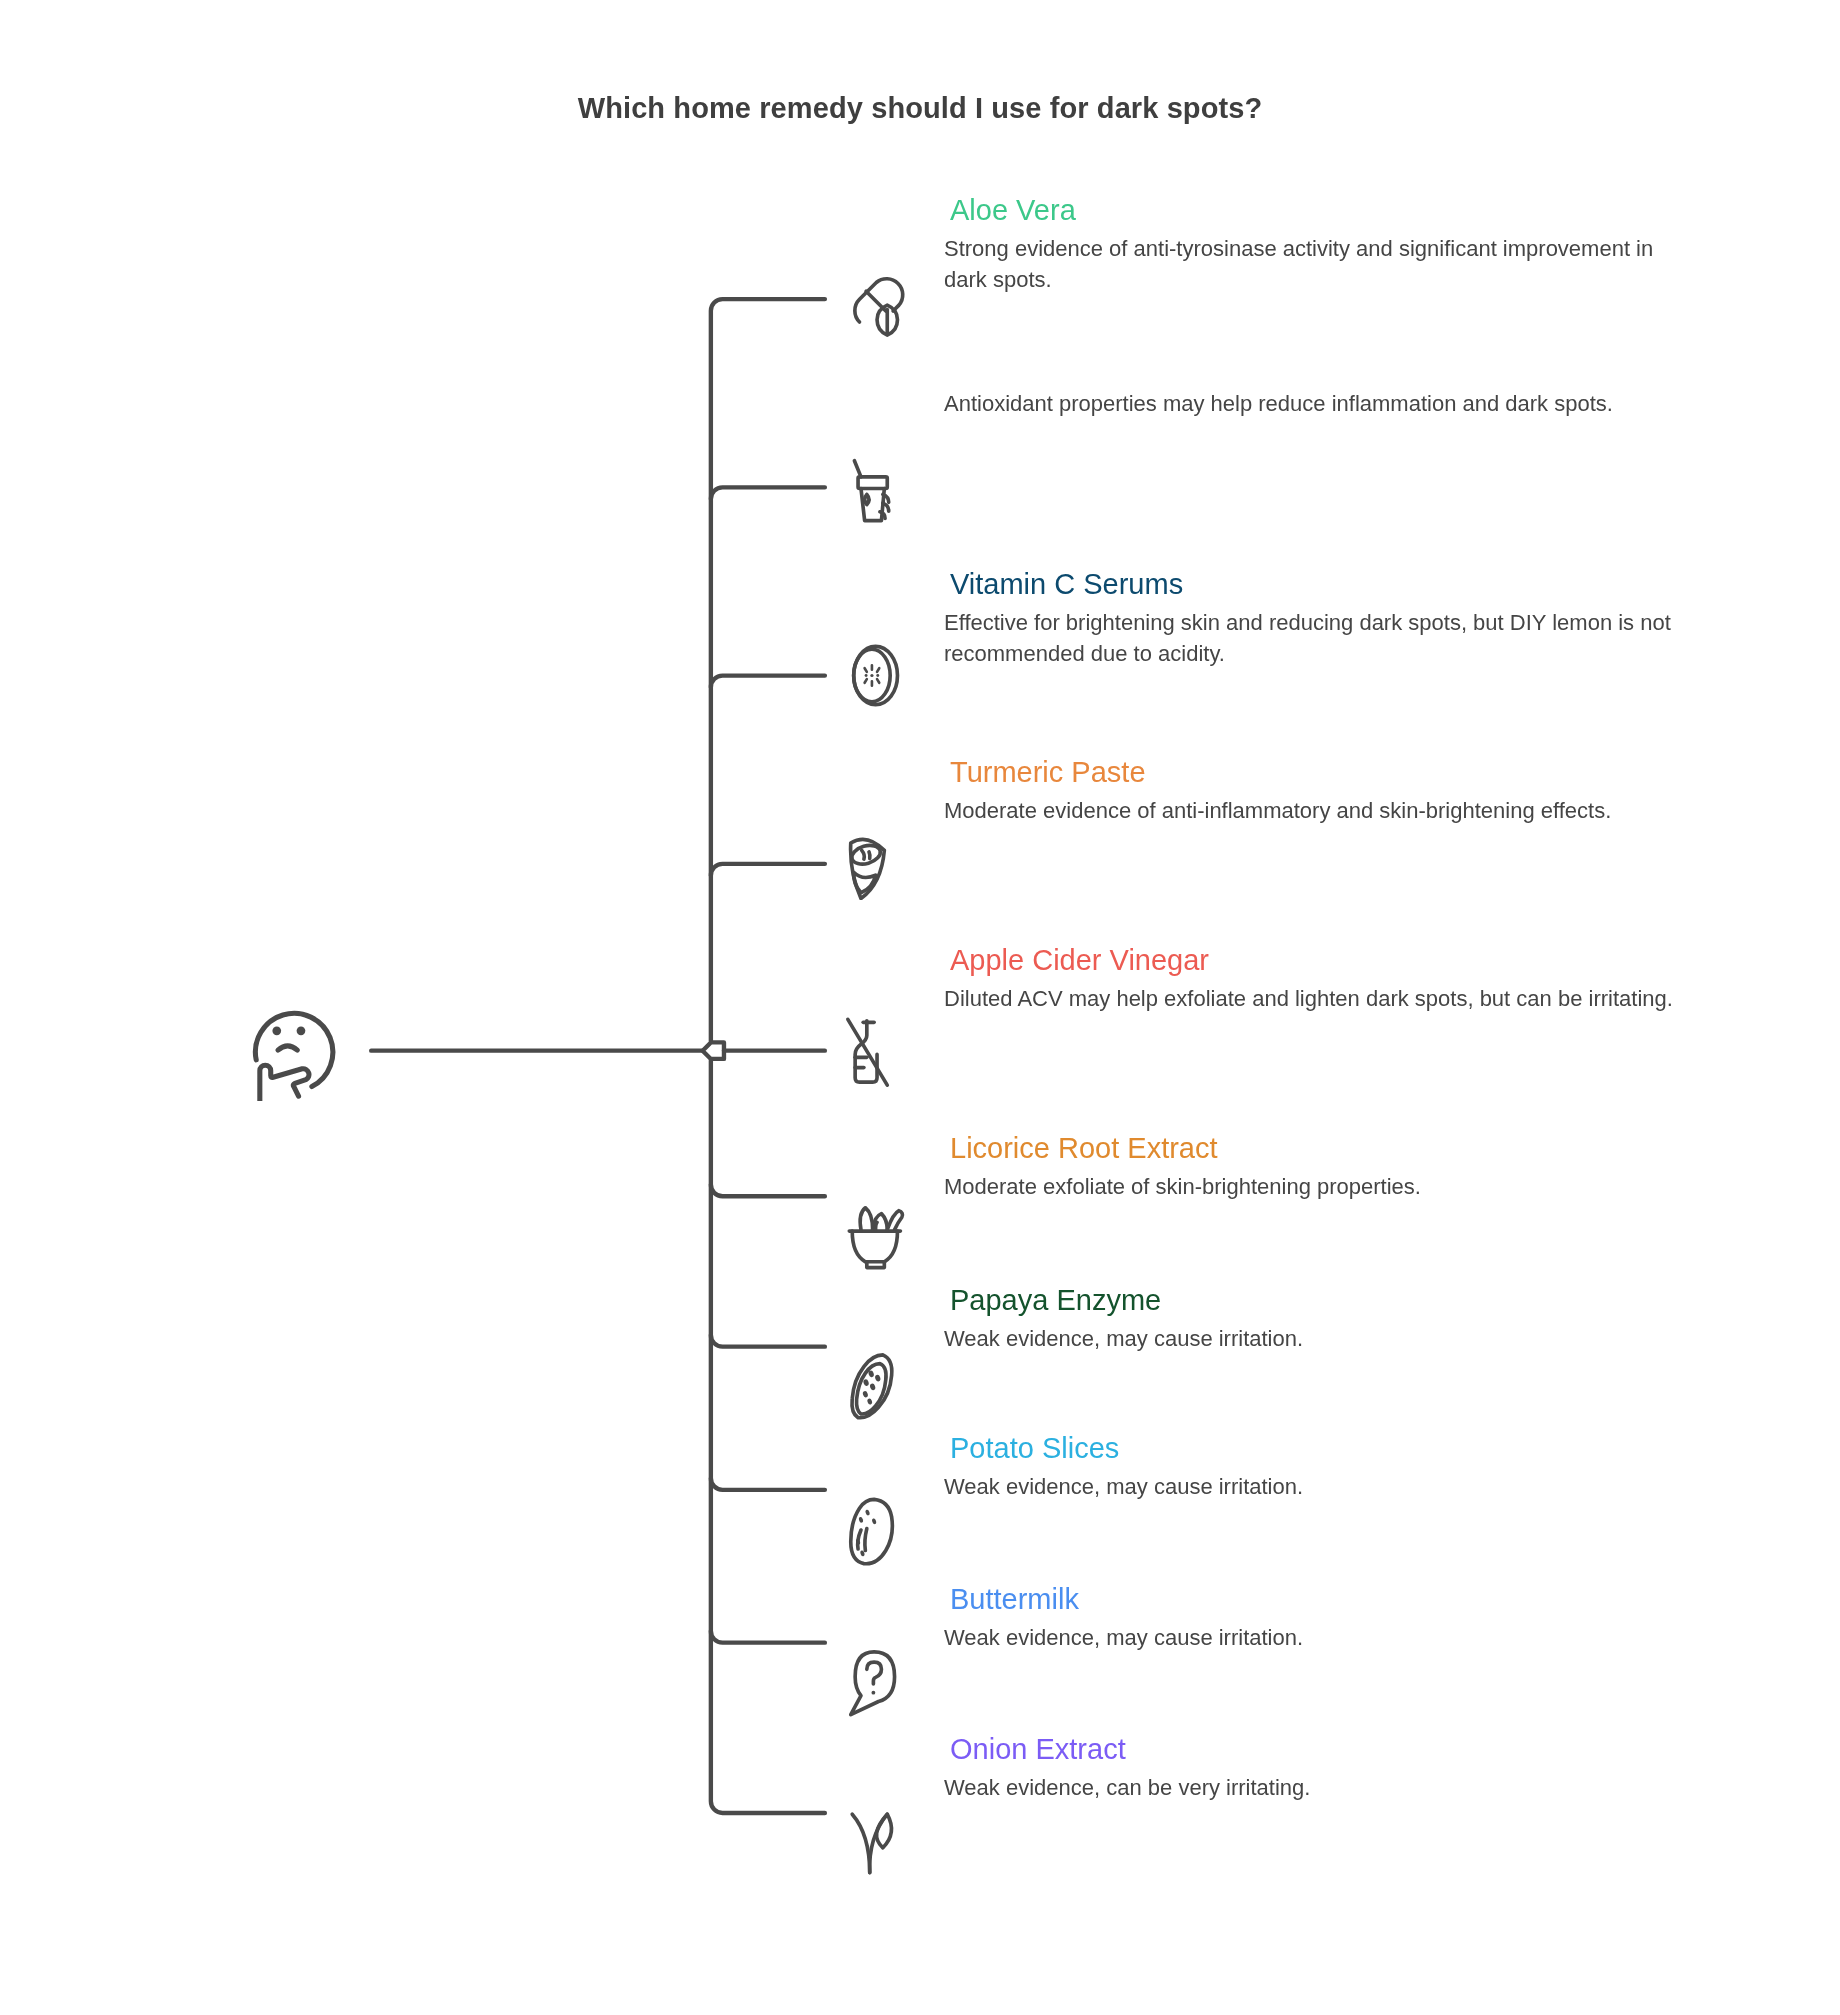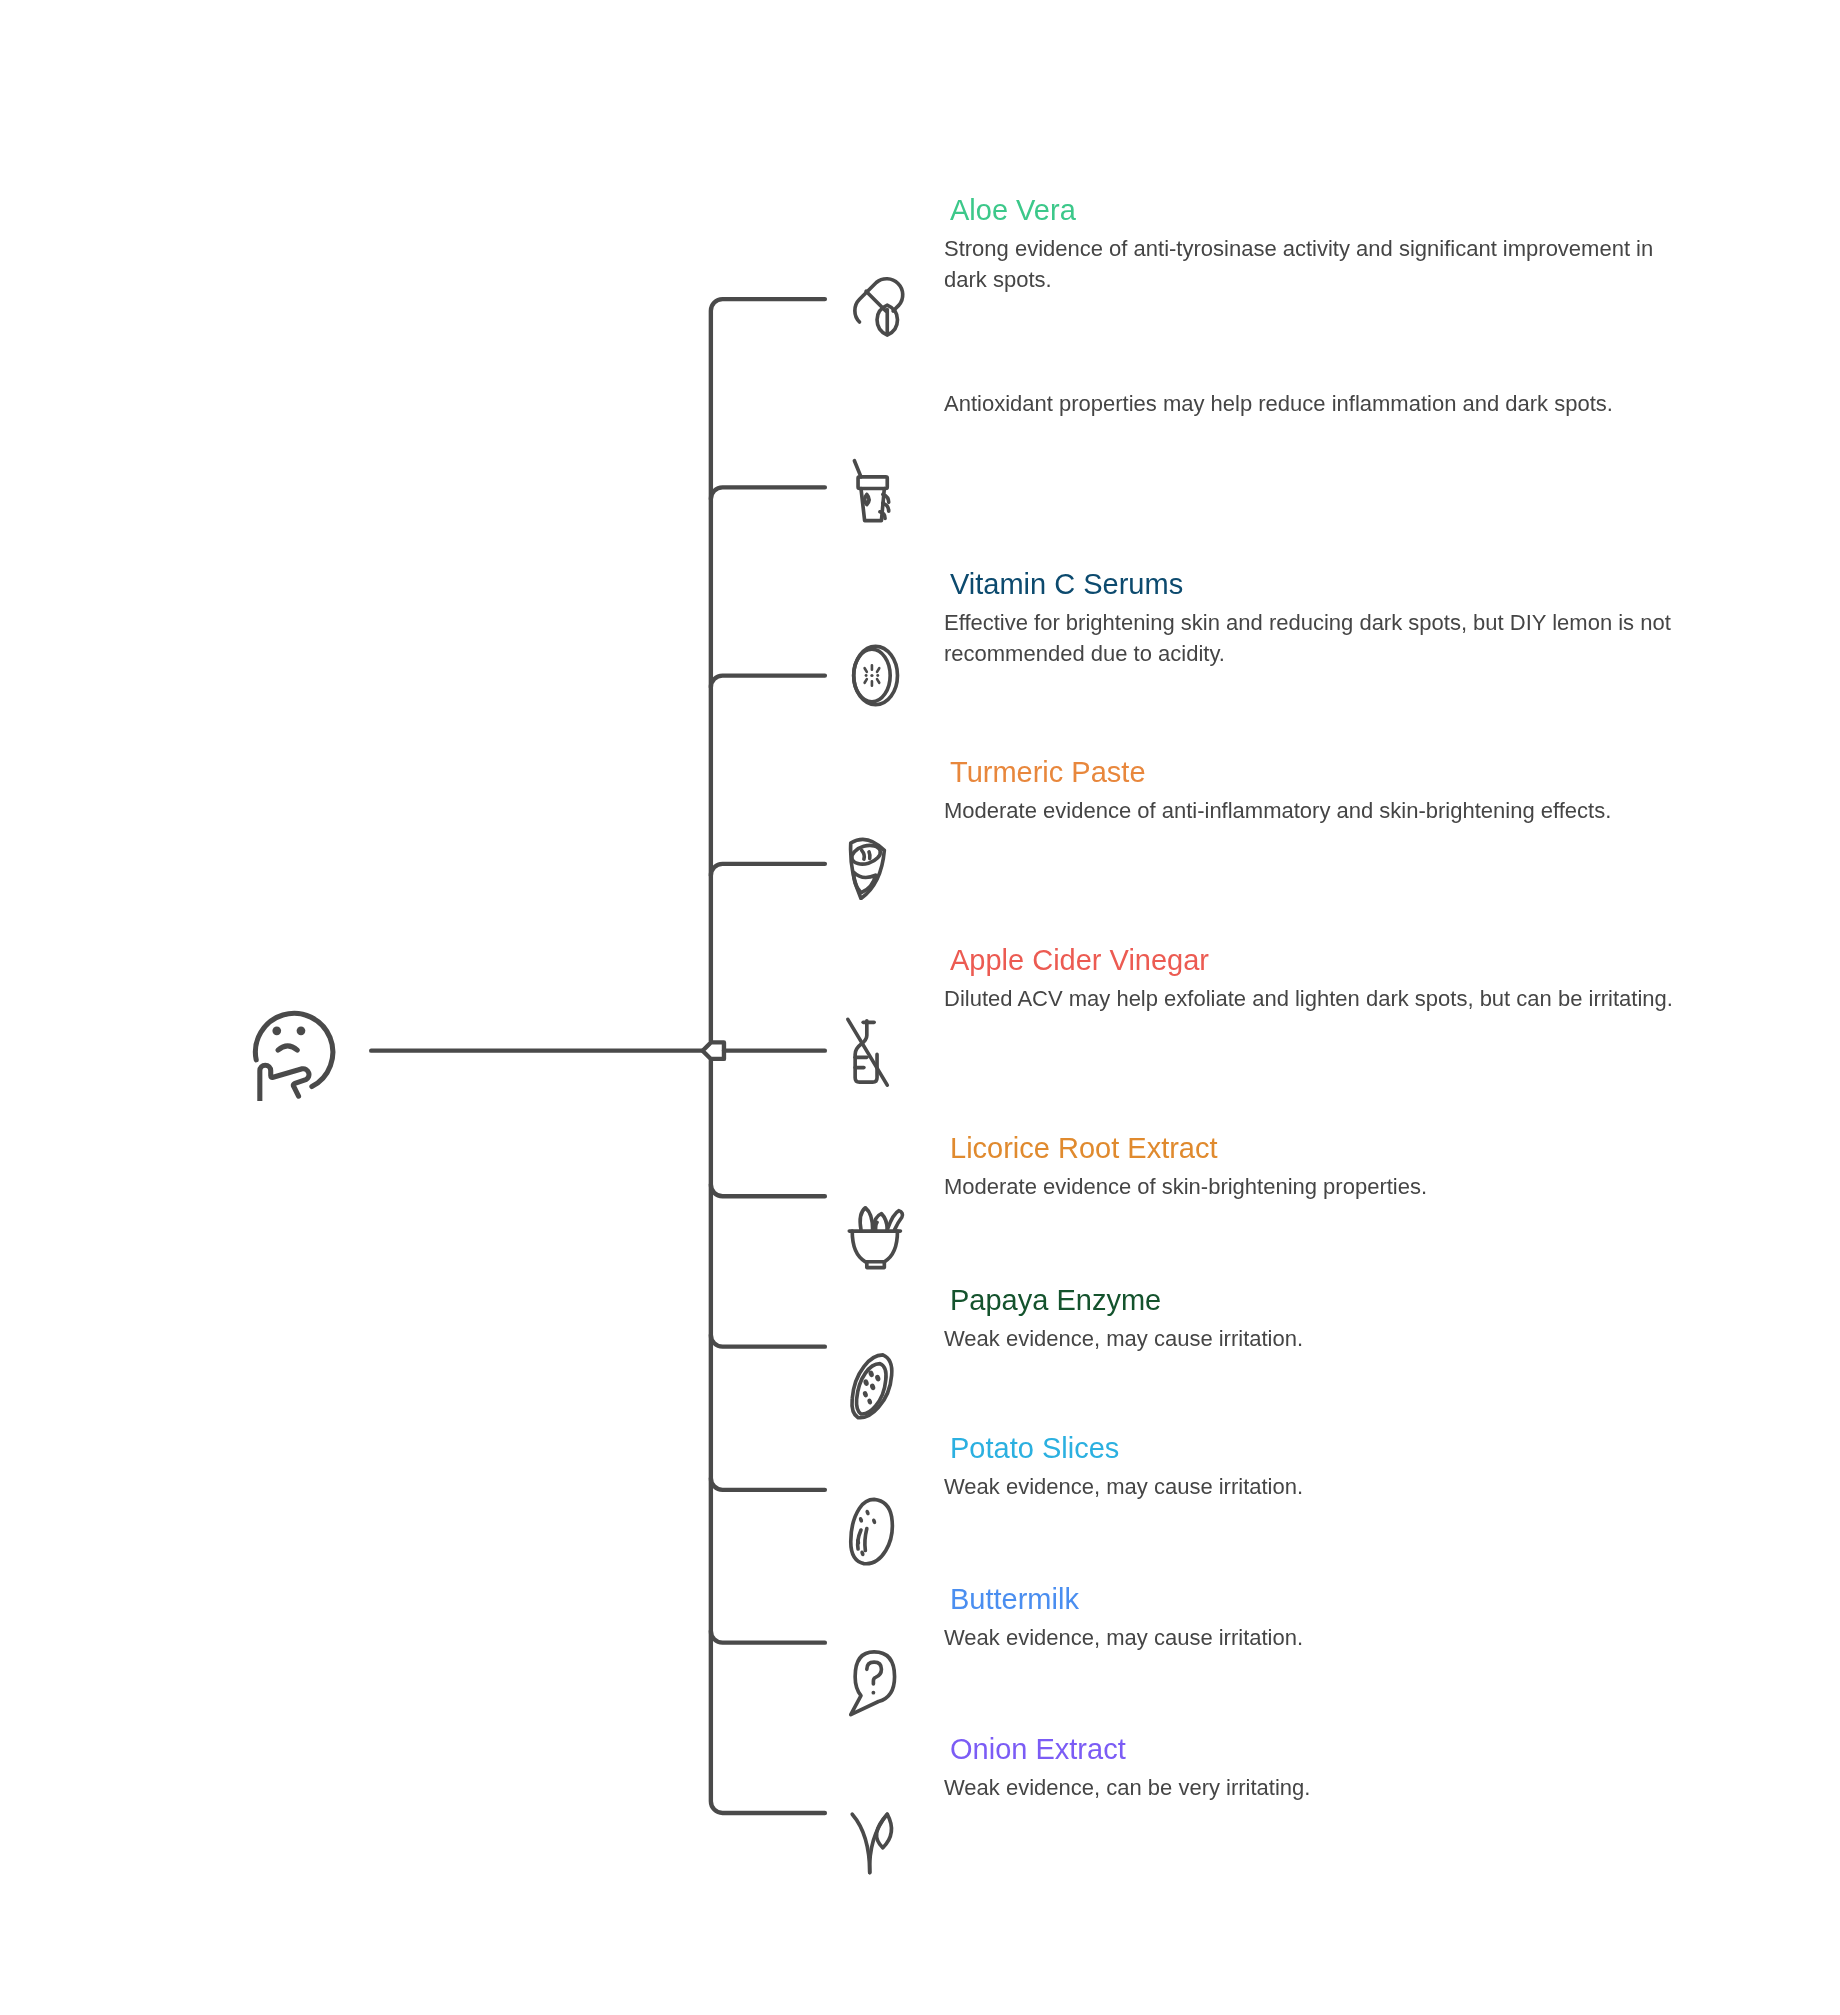--- a/index.html
+++ b/index.html
@@ -64,20 +64,21 @@
     font-size:22px;
     line-height:31px;
     color:#454545;
   }
 </style>
 </head>
 <body>
 
 <div id="root">
 
+  <div class="page-title">Which home remedy should I use for dark spots?</div>
 
   <svg id="wires" viewBox="0 0 3792 4152" xmlns="http://www.w3.org/2000/svg">
     <g fill="none" stroke="#4a4a4a" stroke-width="9" stroke-linecap="round">
 
       <path d="M765,2165 L1448,2165"></path>
 
       <path d="M1448,2165 L1465,2148 L1492,2148 L1492,2182 L1465,2182 Z" stroke-linejoin="round"></path>
 
       <path d="M1465,2145 L1465,640 a24,24 0 0 1 24,-24 L1700,616"></path>
 
@@ -194,21 +195,21 @@
         <path d="M10 44 L80 44"></path>
         <path d="M34 86 L34 94 L58 94 L58 86"></path>
         <path d="M26 42 q-4 -22 6 -30 q10 8 10 30"></path>
         <path d="M42 42 q2 -18 12 -22 q8 8 8 22"></path>
         <path d="M62 42 q8 -22 16 -26 a6 6 0 0 1 4 9 q-6 8 -10 17"></path>
         <path d="M46 42 q0 -8 2 -10"></path>
       </svg>
     </div>
     <div class="text-box" style="top:4px">
       <div class="b-title" style="color:#E08A2E">Licorice Root Extract</div>
-      <div class="b-desc">Moderate evidence of skin-brightening properties.</div>
+      <div class="b-desc">Moderate exfoliate of skin-brightening properties.</div>
     </div>
   </div>
 
   <div class="branch" style="top:1284px">
     <div class="icon-box" style="top:65px">
       <svg viewBox="0 0 100 100" width="73" height="73" fill="none" stroke="#4a4a4a" stroke-width="5" stroke-linecap="round" stroke-linejoin="round">
         <path d="M56 8 q14 6 12 28 q-2 26 -18 44 q-14 16 -28 14 q-10 -6 -8 -26 q2 -26 16 -44 q12 -16 26 -16 Z"></path>
         <path d="M52 20 q10 4 8 22 q-2 22 -14 36 q-10 12 -20 11 q-7 -5 -6 -20 q2 -22 12 -36 q9 -13 20 -13 Z"></path>
         <g fill="#4a4a4a" stroke="none">
           <ellipse cx="40" cy="34" rx="3.4" ry="4.6" transform="rotate(-20 40 34)"></ellipse>

